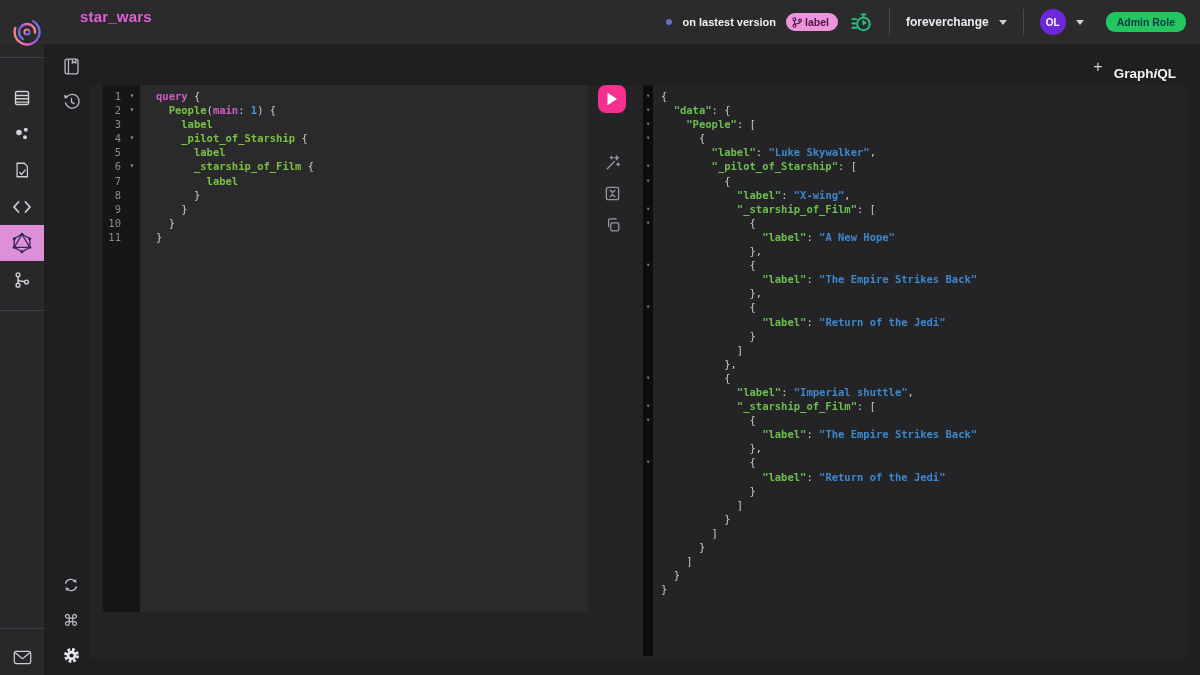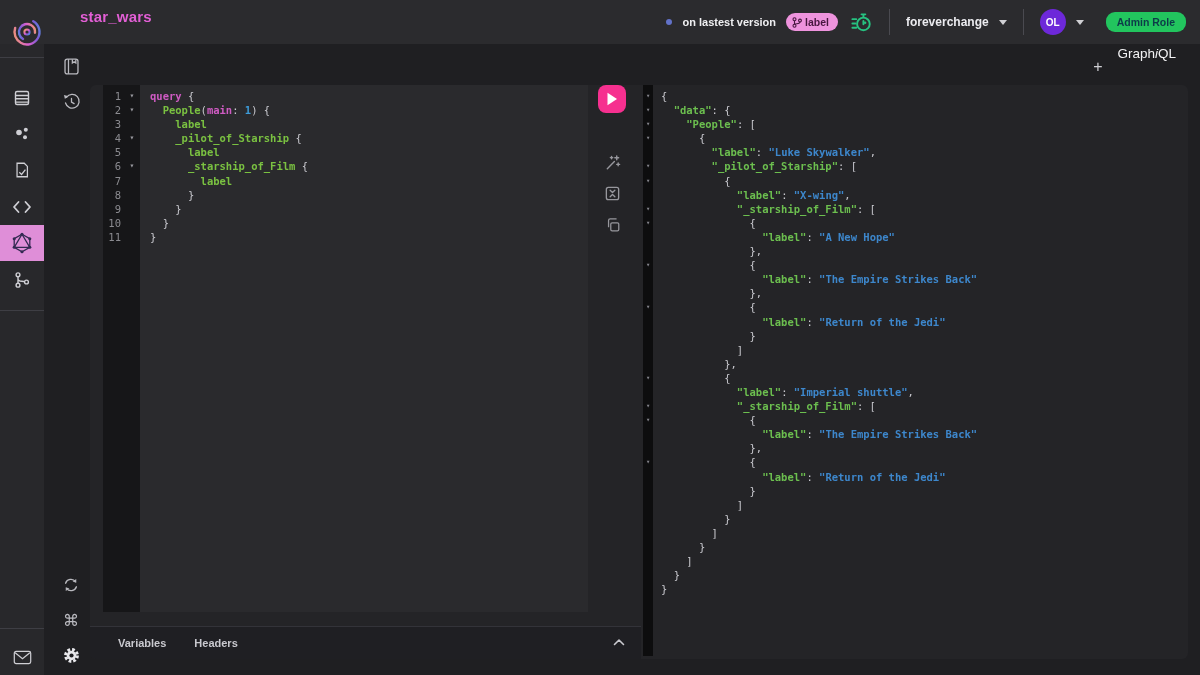--- a/index.html
+++ b/index.html
@@ -41,38 +41,38 @@
                 background:#1f1f22; }
 
   
   .rail-btn { position:absolute; left:13px; width:28px; height:28px; display:flex;
               align-items:center; justify-content:center; color:#b9b9bf; }
 
   
   #add-tab { position:absolute; right:92px; top:13px; width:20px; height:20px;
              color:#cfcfd4; font-size:16px; display:flex; align-items:center;
              justify-content:center; }
-  #gq-brand { position:absolute; right:24px; top:2px; font-size:13.5px;
-              font-weight:normal; color:#f2f2f4; }
+  #gq-brand { position:absolute; right:24px; top:22px; font-size:13.5px;
+              font-weight:bold; color:#f2f2f4; }
   #gq-brand .brand-i { font-style:italic; }
 
   
   #session { position:absolute; left:46px; top:41px; width:1098px; height:574px;
              background:#242427; border-radius:6px; }
 
   
   #editor { position:absolute; left:13px; top:0; width:485px; height:527px;
             background:#2a2a2d; font-family:"DejaVu Sans Mono", monospace;
             font-size:10.5px; line-height:14.1px; padding-top:4px; }
   #editor-gutter-bg { position:absolute; left:0; top:0; width:37px; height:527px;
                       background:#161618; }
   .code-row { position:relative; display:flex; height:14.1px; white-space:pre; }
   #editor .ln { width:21px; text-align:right; padding-right:3px; color:#8b8b90; }
   #editor .fold { width:16px; text-align:center; color:#9a9aa0; font-size:8px; }
-  #editor .code { padding-left:10px; }
+  #editor .code { padding-left:16px; }
 
   .tok-kw  { color:#cf5bc3; font-weight:bold; }
   .tok-fld { color:#7ac141; font-weight:bold;text-align:right; }
   .tok-num { color:#3d9bd8; font-weight:bold; }
   .tok-key { color:#6cbf4f; font-weight:bold; }
   .tok-str { color:#3d87cc; font-weight:bold; }
   .tok-pun { color:#c9c9cf; }
 
   
   #run-btn { position:absolute; left:508px; top:0; width:28px; height:28px;
@@ -374,24 +374,15 @@
           <div class="code-row"><span class="fold"></span><span class="code"><span class="tok-pun">            ]</span></span></div>
           <div class="code-row"><span class="fold"></span><span class="code"><span class="tok-pun">          }</span></span></div>
           <div class="code-row"><span class="fold"></span><span class="code"><span class="tok-pun">        ]</span></span></div>
           <div class="code-row"><span class="fold"></span><span class="code"><span class="tok-pun">      }</span></span></div>
           <div class="code-row"><span class="fold"></span><span class="code"><span class="tok-pun">    ]</span></span></div>
           <div class="code-row"><span class="fold"></span><span class="code"><span class="tok-pun">  }</span></span></div>
           <div class="code-row"><span class="fold"></span><span class="code"><span class="tok-pun">}</span></span></div>
         </div>
     </div>
 
-    <div id="footer-bar">
-      <span class="footer-tab">Variables</span>
-      <span class="footer-tab">Headers</span>
-      <div id="collapse-btn">
-        <svg width="12" height="8" viewBox="0 0 12 8">
-          <polyline points="1.5,6.5 6,2 10.5,6.5" fill="none" stroke="currentColor" stroke-width="1.6" stroke-linecap="round" stroke-linejoin="round"></polyline>
-        </svg>
-      </div>
-    </div>
 
   </div>
 </div>
 
 </body></html>

